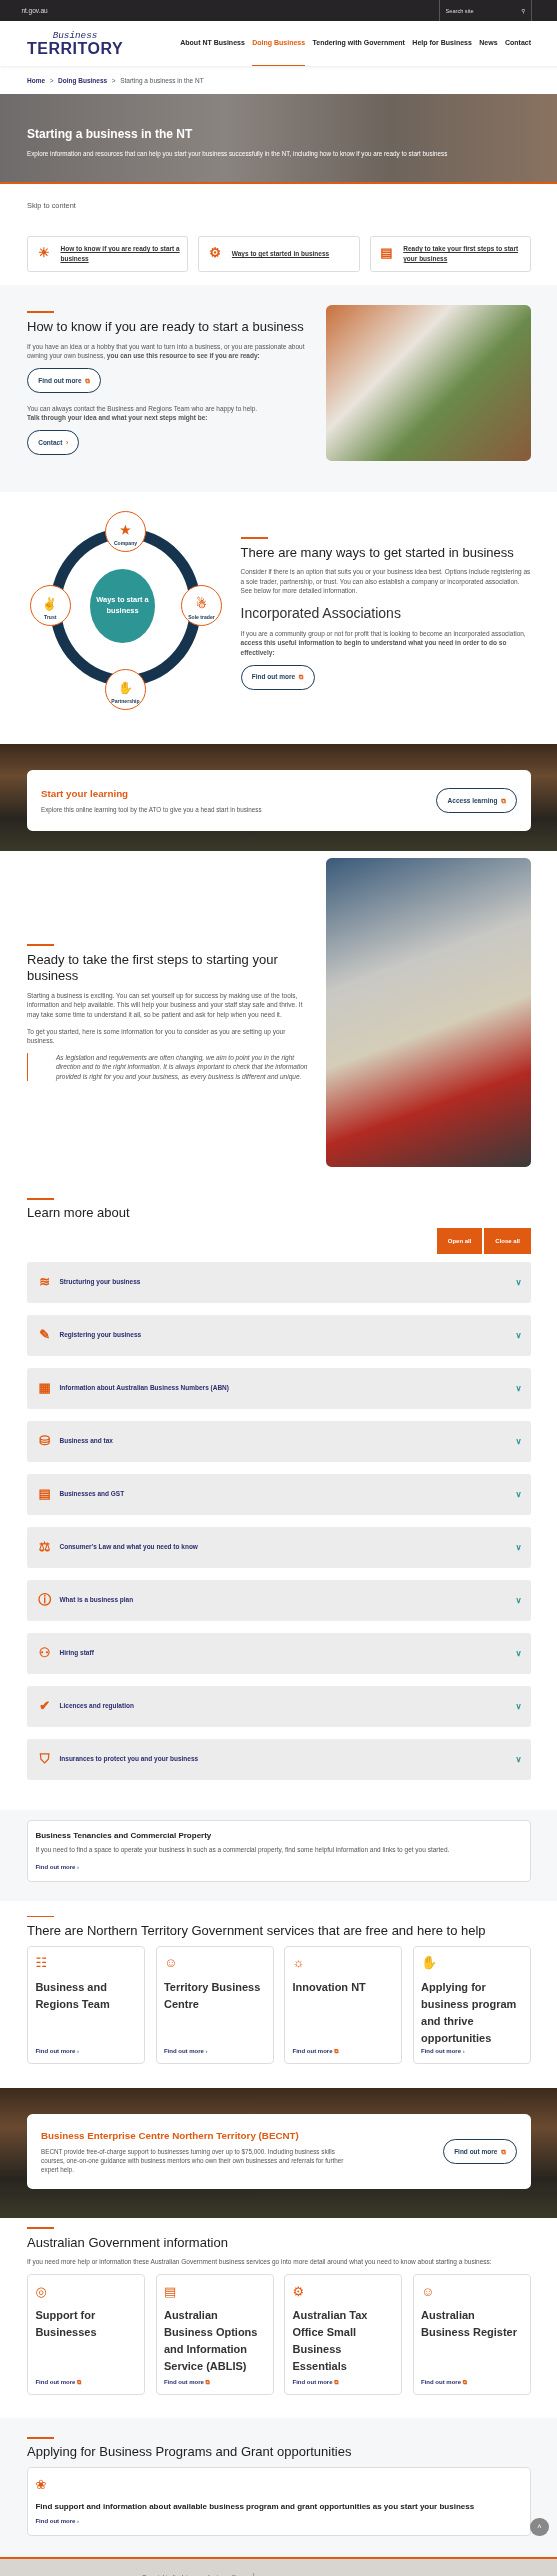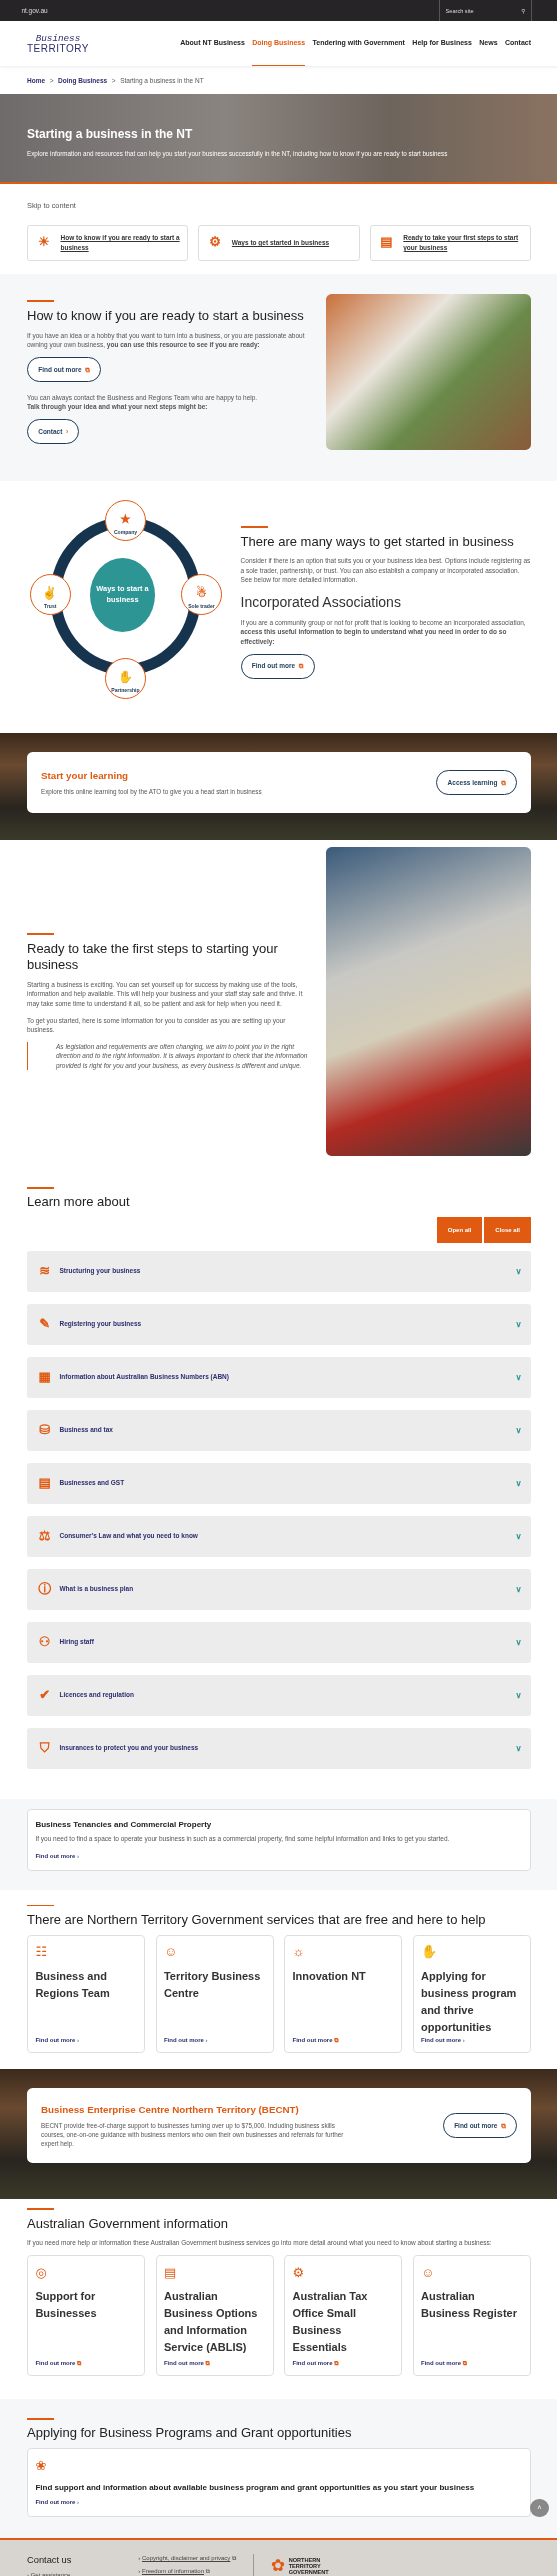--- a/index.html
+++ b/index.html
@@ -4,69 +4,69 @@
 <style>
 *{box-sizing:border-box;margin:0;padding:0}
 body{width:558px;font-family:"Liberation Sans",sans-serif;color:#333;background:#fff;font-size:7.4px;line-height:1.45}
 a{color:inherit}
 .topbar{height:21.4px;background:#262426;display:flex;align-items:center;justify-content:space-between;padding-left:21.4px}
 .topbar .site{color:#ddd;font-size:6.5px}
 .search{height:21.4px;width:93px;border-left:0.9px solid #555;border-right:0.9px solid #555;margin-right:26px;display:flex;align-items:center;justify-content:space-between;padding:0 5.6px;color:#ddd;font-size:5.6px}
 .header{height:45px;display:flex;align-items:center;justify-content:space-between;padding:0 27px;box-shadow:0 1.9px 2.8px rgba(0,0,0,.08);position:relative}
 .logo{display:flex;flex-direction:column;align-items:center;color:#2b2d6e;line-height:1}
 .logo .script{font-family:Liberation Mono, monospace;font-style:italic;font-size:9.3px}
-.logo .bold{font-weight:normal;font-size:10px;letter-spacing:0.5px}
+.logo .bold{font-weight:bold;font-size:16px;letter-spacing:0.5px}
 .nav{display:flex;gap:7.4px;font-size:7px;font-weight:bold;color:#222;height:45px;align-items:center}
 .nav span{height:45px;display:flex;align-items:center;border-bottom:1.9px solid transparent}
 .nav span.active{color:#e05a12;border-bottom-color:#e05a12}
 .crumbs{height:28px;display:flex;align-items:center;gap:4.6px;padding:0 27px;font-size:6.5px;color:#555}
 .crumbs a{font-weight:bold;color:#2b2d6e}
 .hero{height:90px;background:linear-gradient(90deg,#6f6b6a 0%,#8a8480 40%,#6d645c 70%,#8a7260 100%);border-bottom:2.8px solid #e05a12;padding:32px 27px 0;color:#fff}
 .hero h1{font-size:12px;margin-bottom:5.6px}
 .hero p{font-size:6.3px;max-width:502px}
 .skip{padding:16.7px 27px 13px}
-.skip .lbl{font-size:7.4px;color:#555;margin-bottom:13px}
+.skip .lbl{font-size:7.4px;color:#555;margin-bottom:24px}
 .skip-row{display:flex;gap:10.2px}
 .skip-card{flex:1;height:36px;border:0.9px solid #ddd;border-radius:2.8px;display:flex;align-items:center;gap:8.4px;padding:0 7.4px;font-size:6.5px;font-weight:bold}
 .skip-card a{text-decoration:underline;color:#333}
 .ico{color:#e05a12;font-size:13px;width:16.7px;text-align:center;flex-shrink:0}
 .grey{background:#f6f7f9}
 .accent{width:27px;height:1.9px;background:#e05a12;margin-bottom:5.6px}
 .h2{font-size:13px;font-weight:normal;color:#222;line-height:1.25;margin-bottom:6.5px}
 .p{font-size:6.5px;color:#555;margin-bottom:7.4px}
 .pill{display:inline-flex;align-items:center;gap:3.7px;border:0.9px solid #1e3b5a;border-radius:13px;padding:0 10.2px;height:25px;font-size:6.5px;font-weight:bold;color:#1e3b5a;background:#fff}
 .pill .x{color:#e05a12}
 .sec1{display:flex;padding:20.5px 27px 31px;gap:15px;align-items:center}
 .sec1 .l{flex:1}
 .img{border-radius:5.6px;flex-shrink:0}
 .sec2{display:flex;padding:18.6px 27px 28px;align-items:center;gap:18.6px}
 .diagram{width:195px;height:205px;position:relative;flex-shrink:0}
 .ring{position:absolute;left:23px;top:16.7px;width:151px;height:158px;border:11px solid #17344f;border-radius:50%}
 .center{position:absolute;left:63px;top:58px;width:65px;height:74px;border-radius:50%;background:#2e9595;color:#fff;font-weight:bold;font-size:7.4px;display:flex;align-items:center;justify-content:center;text-align:center}
 .node{position:absolute;width:41px;height:41px;border:1.9px solid #e05a12;background:#fff;border-radius:50%;display:flex;flex-direction:column;align-items:center;justify-content:flex-end;padding-bottom:3.7px;font-size:5.1px;font-weight:bold;color:#17344f}
 .node .ni{color:#e05a12;font-size:12px;margin-bottom:0.9px}
-.banner{height:107px;background:linear-gradient(180deg,#3b2a1c 0%,#6a4a30 30%,#28251f 70%,#3a3a2a 100%);padding:19px 27px}
+.banner{height:107px;background:linear-gradient(180deg,#3b2a1c 0%,#6a4a30 30%,#28251f 70%,#3a3a2a 100%);padding:26px 27px}
 .banner-card{background:#fff;border-radius:5.6px;height:61px;display:flex;align-items:center;justify-content:space-between;padding:0 14px}
 .banner-card h3{color:#e05a12;font-size:9.8px;margin-bottom:3.7px}
 .sec3{display:flex;padding:7.4px 27px 16.7px;gap:15px;align-items:center}
 .sec3 .l{flex:1}
 .quote{border-left:1.9px solid #e05a12;padding-left:28px;font-style:italic;font-size:6.5px;color:#555}
 .learn{padding:14px 27px 18.6px}
 .btnrow{display:flex;justify-content:flex-end;gap:1.9px;margin-bottom:7.4px}
 .obtn{background:#e05a12;color:#fff;font-weight:bold;font-size:6px;height:26px;display:flex;align-items:center;padding:0 11px}
 .acc{background:#ececec;border-radius:2.8px;height:41px;display:flex;align-items:center;padding:0 9.3px;margin-bottom:12px;font-size:6.5px;font-weight:bold;color:#2b2d6e}
 .acc .ico{margin-right:6.5px}
 .acc .chev{margin-left:auto;color:#2e9595;font-size:8.4px}
 .tenancy{padding:10.2px 27px 18.6px}
 .card{background:#fff;border:0.9px solid #ddd;border-radius:4.6px;padding:8.4px 7.4px}
 .card h4{font-size:8px;color:#222;margin-bottom:3.7px}
 .more{font-size:6px;font-weight:bold;color:#2b2d6e}
 .more .x{color:#2e9595}
 .more .e{color:#e05a12}
-.svc{padding:15px 27px 16px}
+.svc{padding:15px 27px 24px}
 .grid4{display:flex;gap:10.2px}
 .g4{flex:1;background:#fff;border:0.9px solid #ddd;border-radius:4.6px;padding:7.4px 7.4px;display:flex;flex-direction:column;min-height:109px}
 .g4 .ico{text-align:left;margin-bottom:5.6px}
 .g4 h4{font-size:11px;color:#333;line-height:1.55;flex:1}
 .govt{padding:9.3px 27px 23px}
 .grant{padding:18.6px 27px 20.5px}
 .footer{border-top:2.8px solid #e05a12;background:#d8d4cf;padding:14px 27px;display:flex;gap:9.3px;height:139px}
 .footer h3{font-size:9.3px;font-weight:normal;color:#222;margin-bottom:3.7px}
 .fl{font-size:6px;color:#444;margin-bottom:4.6px}
 .fl u{color:#444}

